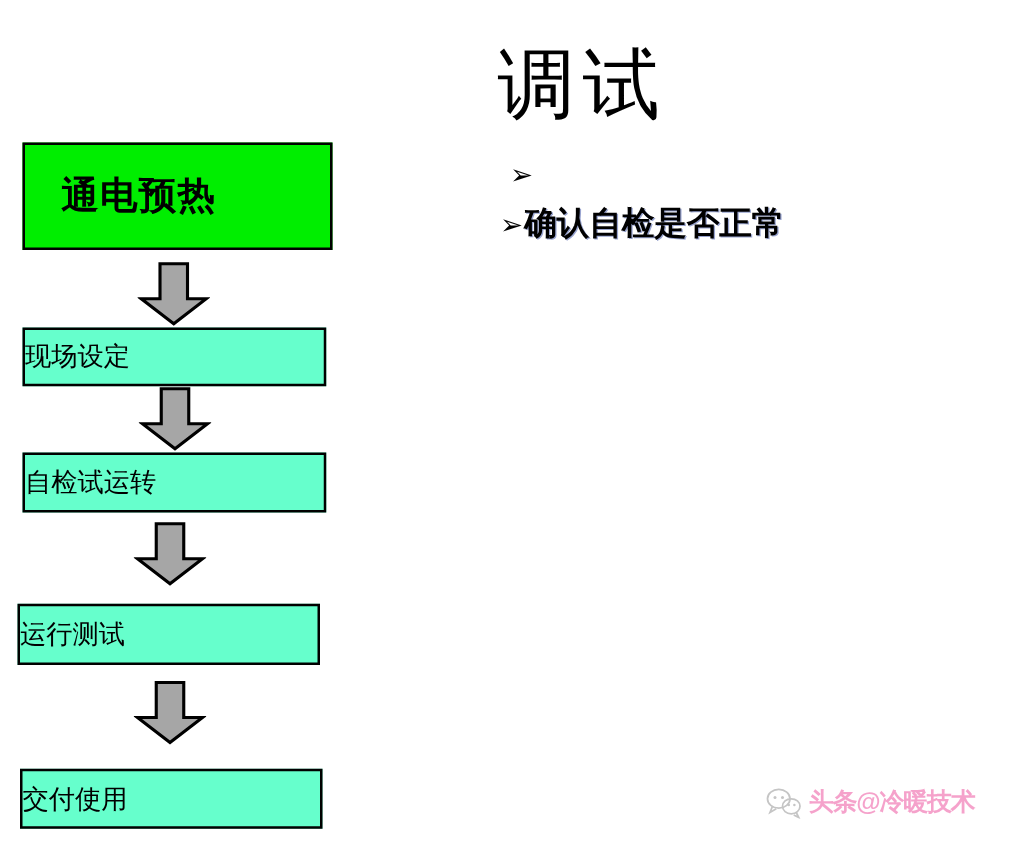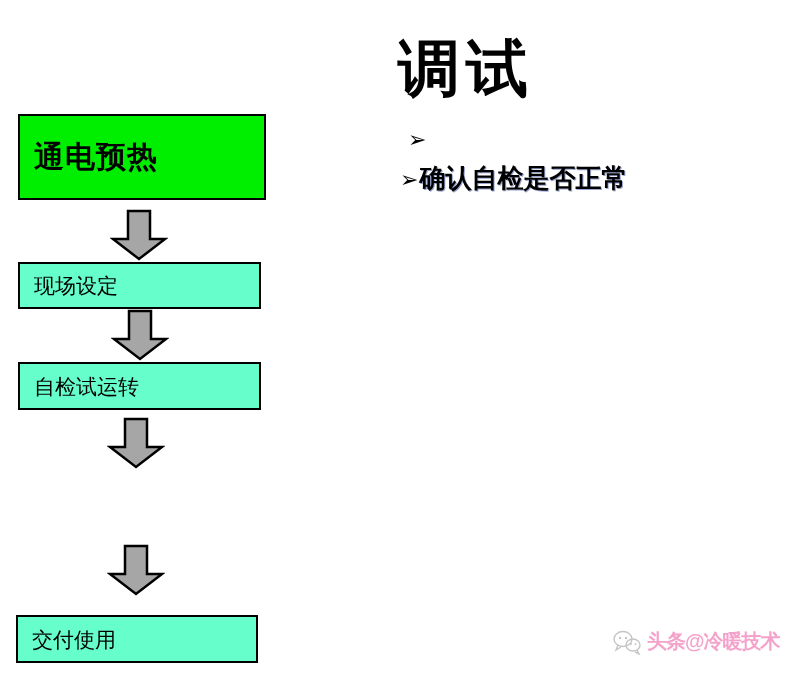--- a/index.html
+++ b/index.html
@@ -29,38 +29,37 @@
     position: absolute;
     box-sizing: border-box;
     border: 2px solid #000000;
     display: flex;
     align-items: center;
     color: #000000;
     font-family: "Liberation Sans", "DejaVu Sans", sans-serif;
   }
   .flow-box .flow-label {
     display: block;
-    padding-left: 14px;
     line-height: 1;
     white-space: nowrap;
   }
 
   
   .flow-box.step-highlight {
     left: 18px;
     top: 114px;
     width: 248px;
     height: 86px;
     background: #00ee00;
   }
   .flow-box.step-highlight .flow-label {
     font-size: 30px;
     font-weight: bold;
     letter-spacing: 1px;
-    padding-left: 14px;
+    padding-left: 29px;
   }
 
   .flow-box.step-normal {
     background: #66ffcc;
   }
   .flow-box.step-normal .flow-label {
     font-size: 21px;
     font-weight: normal;
   }
 
@@ -90,21 +89,21 @@
     width: 429px;
     height: 679px;
   }
 
   #section-title {
     position: absolute;
     left: 18px;
     top: 38px;
     font-family: "Liberation Serif", "DejaVu Serif", serif;
     font-size: 62px;
-    font-weight: bold;
+    font-weight: normal;
     line-height: 1;
     letter-spacing: 6px;
     color: #000000;
     white-space: nowrap;
   }
 
   #bullet-list {
     position: absolute;
     left: 28px;
     top: 126px;
@@ -185,20 +184,23 @@
   <div class="flow-box step-normal pos-3">
     <span class="flow-label">自检试运转</span>
   </div>
 
   <div class="flow-arrow arrow-3">
     <svg viewBox="0 0 58 52" preserveAspectRatio="none">
       <polygon points="18,2 40,2 40,30 55,30 29,50 3,30 18,30" fill="#a6a6a6" stroke="#000000" stroke-width="2.5" stroke-linejoin="miter"></polygon>
     </svg>
   </div>
 
+  <div class="flow-box step-normal pos-4">
+    <span class="flow-label">运行测试</span>
+  </div>
 
   <div class="flow-arrow arrow-4">
     <svg viewBox="0 0 58 52" preserveAspectRatio="none">
       <polygon points="18,2 40,2 40,30 55,30 29,50 3,30 18,30" fill="#a6a6a6" stroke="#000000" stroke-width="2.5" stroke-linejoin="miter"></polygon>
     </svg>
   </div>
 
   <div class="flow-box step-normal pos-5">
     <span class="flow-label">交付使用</span>
   </div>

